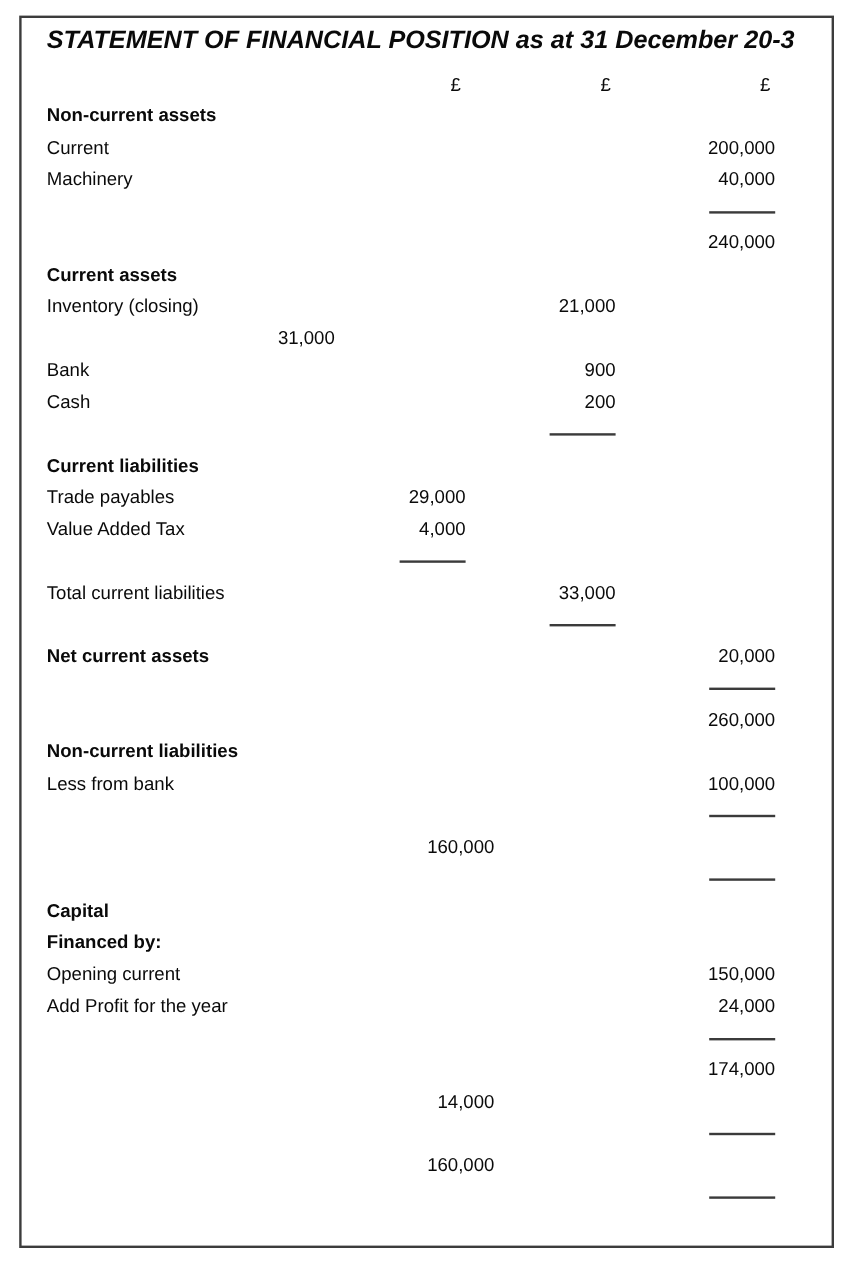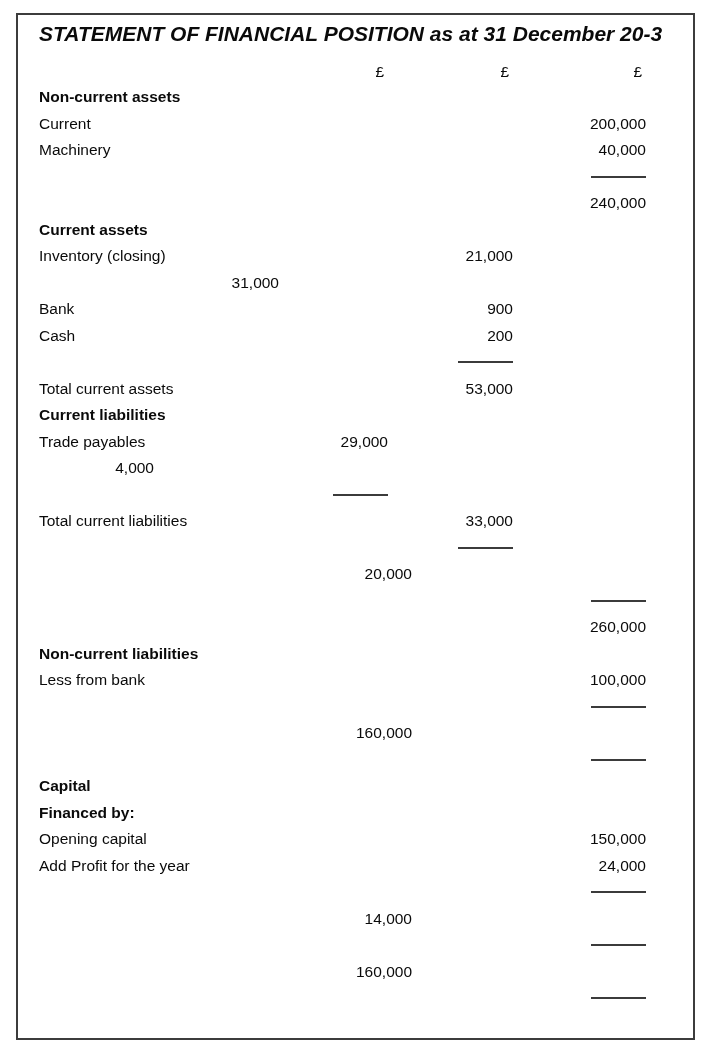--- a/index.html
+++ b/index.html
@@ -134,38 +134,33 @@
   </div>
         <div class="row">
     <div class="lbl"></div>
     <div class="c c1"></div>
     <div class="c c2">
             <div class="rule-line"></div>
           </div>
     <div class="c c3"></div>
   </div>
         <div class="row">
-    <div class="lbl">Total current assets</div>
-    <div class="c c1"></div>
-    <div class="c c2">53,000</div>
-    <div class="c c3"></div>
-  </div>
-        <div class="row">
     <div class="lbl bold">Current liabilities</div>
     <div class="c c1"></div>
     <div class="c c2"></div>
     <div class="c c3"></div>
   </div>
         <div class="row">
     <div class="lbl">Trade payables</div>
     <div class="c c1">29,000</div>
     <div class="c c2"></div>
     <div class="c c3"></div>
   </div>
         <div class="row">
+    <div class="lbl">Value Added Tax</div>
     <div class="c c1">4,000</div>
     <div class="c c2"></div>
     <div class="c c3"></div>
   </div>
         <div class="row">
     <div class="lbl"></div>
     <div class="c c1">
             <div class="rule-line"></div>
           </div>
     <div class="c c2"></div>
@@ -179,20 +174,21 @@
   </div>
         <div class="row">
     <div class="lbl"></div>
     <div class="c c1"></div>
     <div class="c c2">
             <div class="rule-line"></div>
           </div>
     <div class="c c3"></div>
   </div>
         <div class="row">
+    <div class="lbl bold">Net current assets</div>
     <div class="c c1"></div>
     <div class="c c2"></div>
     <div class="c c3">20,000</div>
   </div>
         <div class="row">
     <div class="lbl"></div>
     <div class="c c1"></div>
     <div class="c c2"></div>
     <div class="c c3">
             <div class="rule-line"></div>
@@ -243,38 +239,44 @@
     <div class="c c2"></div>
     <div class="c c3"></div>
   </div>
         <div class="row">
     <div class="lbl bold">Financed by:</div>
     <div class="c c1"></div>
     <div class="c c2"></div>
     <div class="c c3"></div>
   </div>
         <div class="row">
-    <div class="lbl">Opening capital</div>
+    <div class="lbl">Opening current</div>
     <div class="c c1"></div>
     <div class="c c2"></div>
     <div class="c c3">150,000</div>
   </div>
         <div class="row">
     <div class="lbl">Add Profit for the year</div>
     <div class="c c1"></div>
     <div class="c c2"></div>
     <div class="c c3">24,000</div>
   </div>
         <div class="row">
     <div class="lbl"></div>
     <div class="c c1"></div>
     <div class="c c2"></div>
     <div class="c c3">
             <div class="rule-line"></div>
           </div>
+  </div>
+        <div class="row">
+    <div class="lbl"></div>
+    <div class="c c1"></div>
+    <div class="c c2"></div>
+    <div class="c c3">174,000</div>
   </div>
         <div class="row">
     <div class="c c1"></div>
     <div class="c c2"></div>
     <div class="c c3">14,000</div>
   </div>
         <div class="row">
     <div class="lbl"></div>
     <div class="c c1"></div>
     <div class="c c2"></div>

